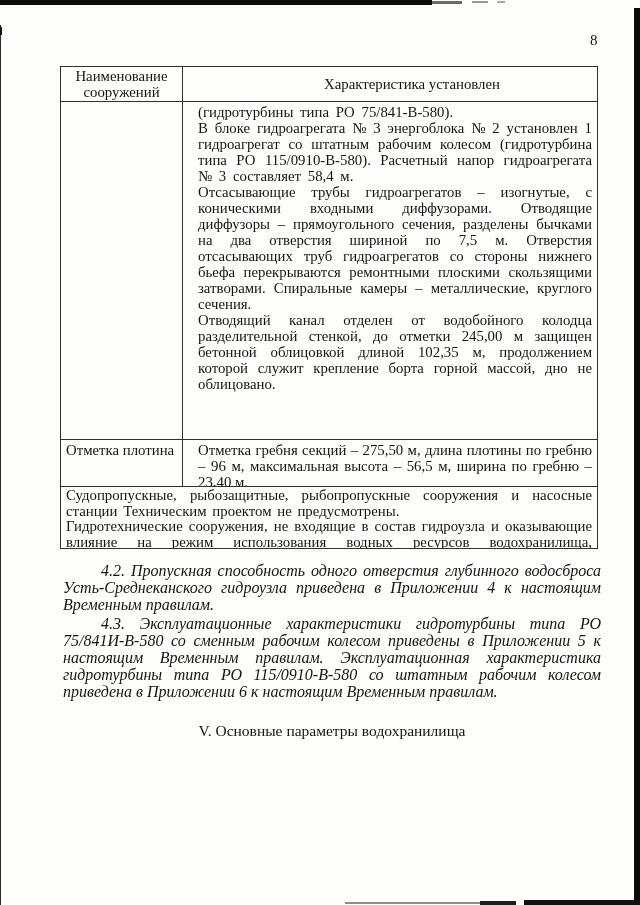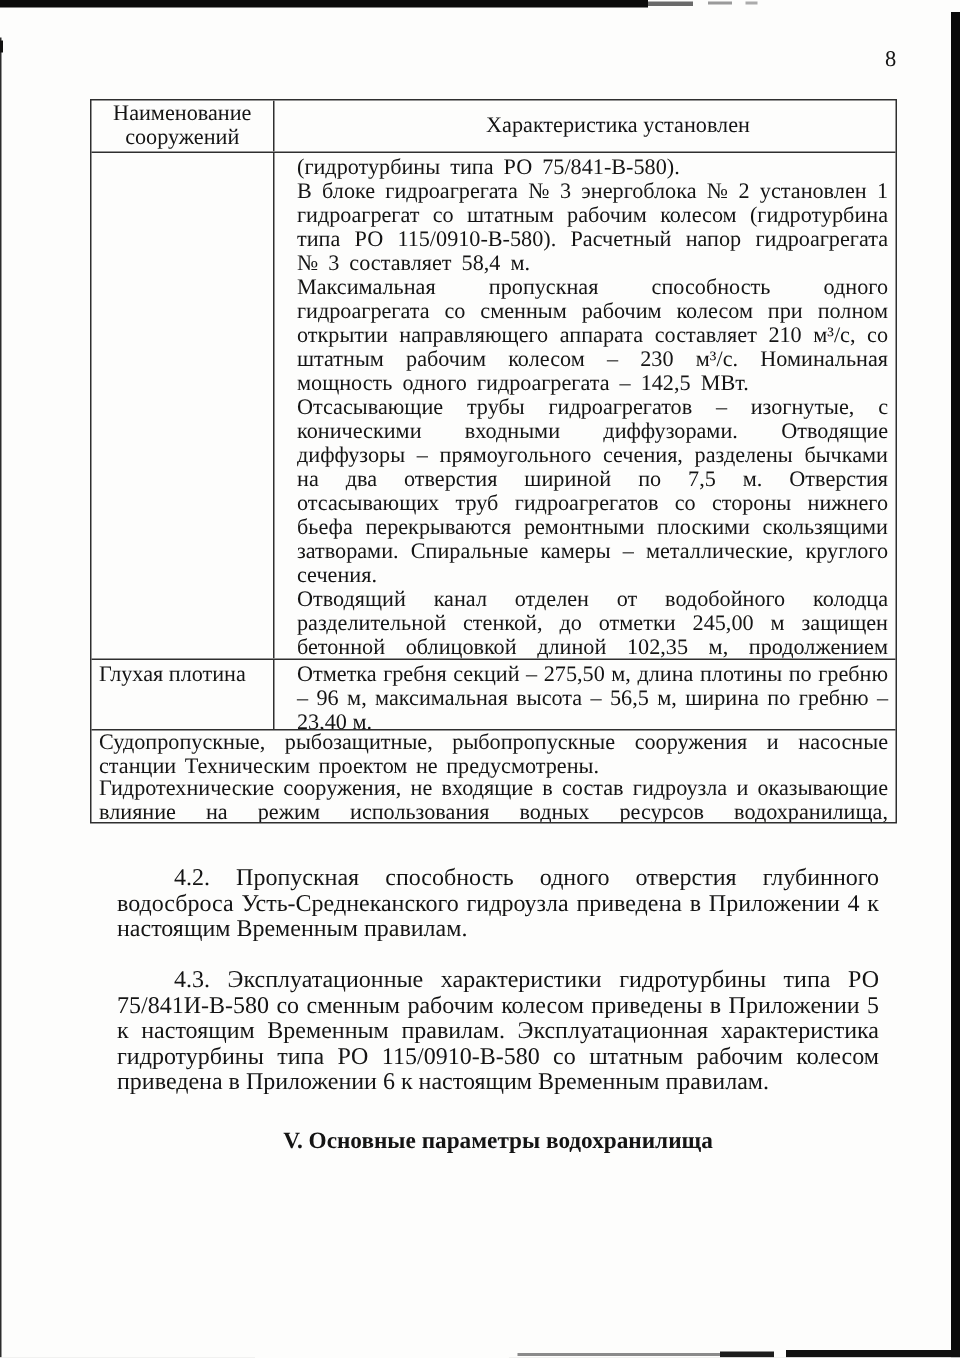--- a/index.html
+++ b/index.html
@@ -42,22 +42,22 @@
   }
   .r-main{height:338px;}
   .r-main .t-char{word-spacing:3px;}
   .r-dam{height:47px;}
   .t-notes{height:62px;}
   .t-notes .t-full{flex:1;padding:1px 5px;overflow:hidden;word-spacing:2px;line-height:15.5px;}
   .doc-table p{margin:0;text-align:justify;}
 
   
   .body-text{position:absolute;left:62px;top:561px;width:540px;font-size:16px;line-height:17.2px;}
-  .bp{margin:16px;text-indent:38px;text-align:justify;}
-  .sec{margin:21px 0 16px 0;font-size:15.5px;font-weight:bold;text-align:center;}
+  .bp{margin:1px;text-indent:38px;text-align:justify;font-style:italic;}
+  .sec{margin:21px 0 16px 0;font-size:15.5px;font-weight:normal;text-align:center;}
 </style>
 </head>
 <body>
 
 <div class="sheet">
 
   <div class="a-top"></div>
   <div class="a-top2"></div>
   <div class="a-top3"></div>
   <div class="a-top4"></div>
@@ -74,28 +74,27 @@
     <div class="t-row t-header">
       <div class="t-name">Наименование сооружений</div>
       <div class="t-char">Характеристика установлен</div>
     </div>
 
     <div class="t-row r-main">
       <div class="t-name"></div>
       <div class="t-char">
         <p>(гидротурбины типа РО 75/841-В-580).</p>
         <p>В блоке гидроагрегата № 3 энергоблока № 2 установлен 1 гидроагрегат со штатным рабочим колесом (гидротурбина типа РО 115/0910-В-580). Расчетный напор гидроагрегата № 3 составляет 58,4 м.</p>
-        <p>Максимальная пропускная способность одного гидроагрегата со сменным рабочим колесом при полном открытии направляющего аппарата составляет 210 м³/с, со штатным рабочим колесом – 230 м³/с. Номинальная мощность одного гидроагрегата – 142,5 МВт.</p>
         <p>Отсасывающие трубы гидроагрегатов – изогнутые, с коническими входными диффузорами. Отводящие диффузоры – прямоугольного сечения, разделены бычками на два отверстия шириной по 7,5 м. Отверстия отсасывающих труб гидроагрегатов со стороны нижнего бьефа перекрываются ремонтными плоскими скользящими затворами. Спиральные камеры – металлические, круглого сечения.</p>
         <p>Отводящий канал отделен от водобойного колодца разделительной стенкой, до отметки 245,00 м защищен бетонной облицовкой длиной 102,35 м, продолжением которой служит крепление борта горной массой, дно не облицовано.</p>
       </div>
     </div>
 
     <div class="t-row r-dam">
-      <div class="t-name">Глухая плотина</div>
+      <div class="t-name">Отметка плотина</div>
       <div class="t-char">
         <p>Отметка гребня секций – 275,50 м, длина плотины по гребню – 96 м, максимальная высота – 56,5 м, ширина по гребню – 23,40 м.</p>
       </div>
     </div>
 
     <div class="t-row t-notes">
       <div class="t-full">
         <p>Судопропускные, рыбозащитные, рыбопропускные сооружения и насосные станции Техническим проектом не предусмотрены.</p>
         <p>Гидротехнические сооружения, не входящие в состав гидроузла и оказывающие влияние на режим использования водных ресурсов водохранилища, отсутствуют.</p>
       </div>

